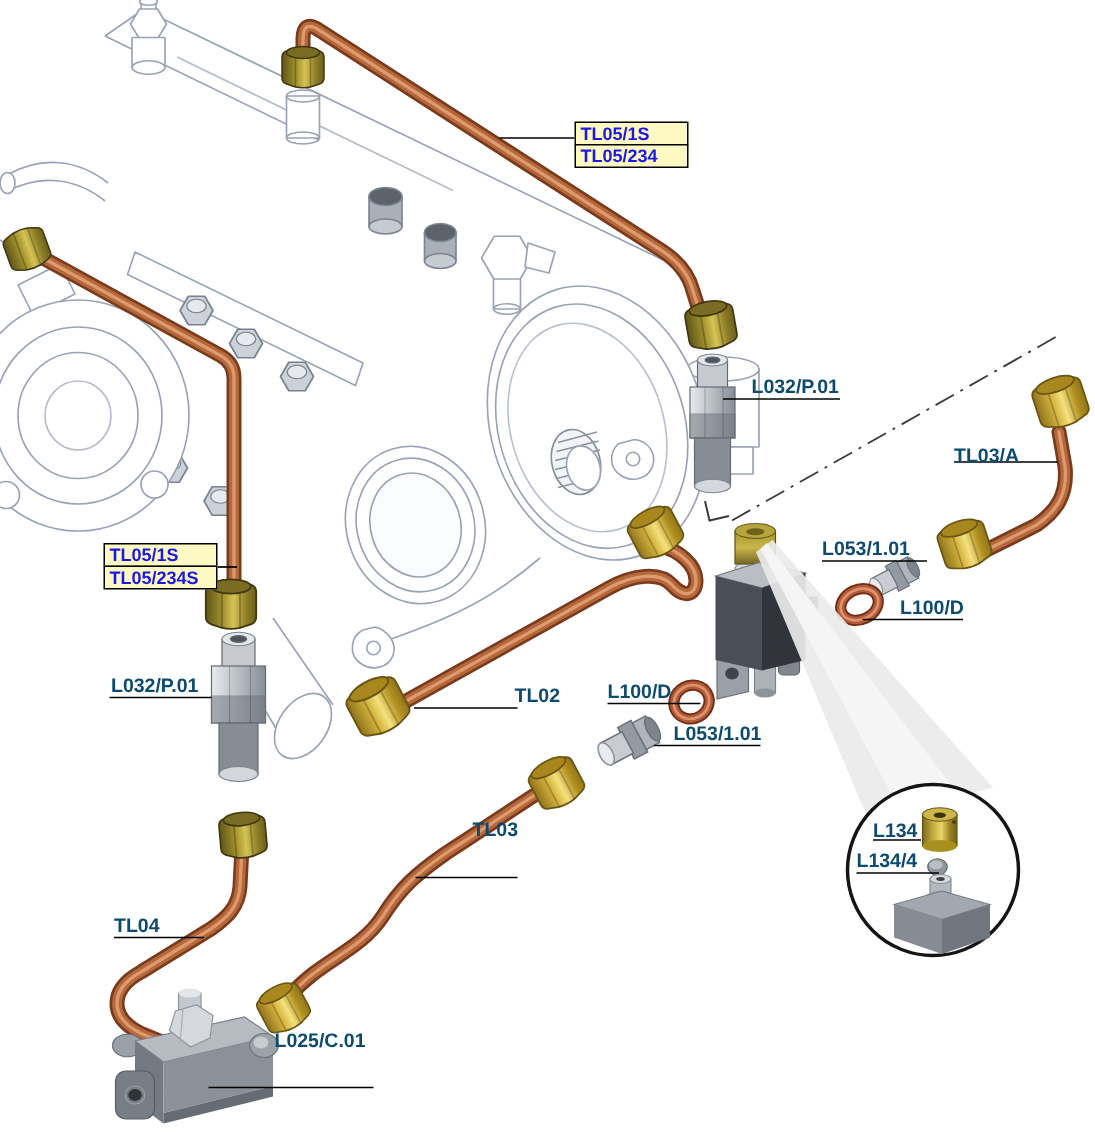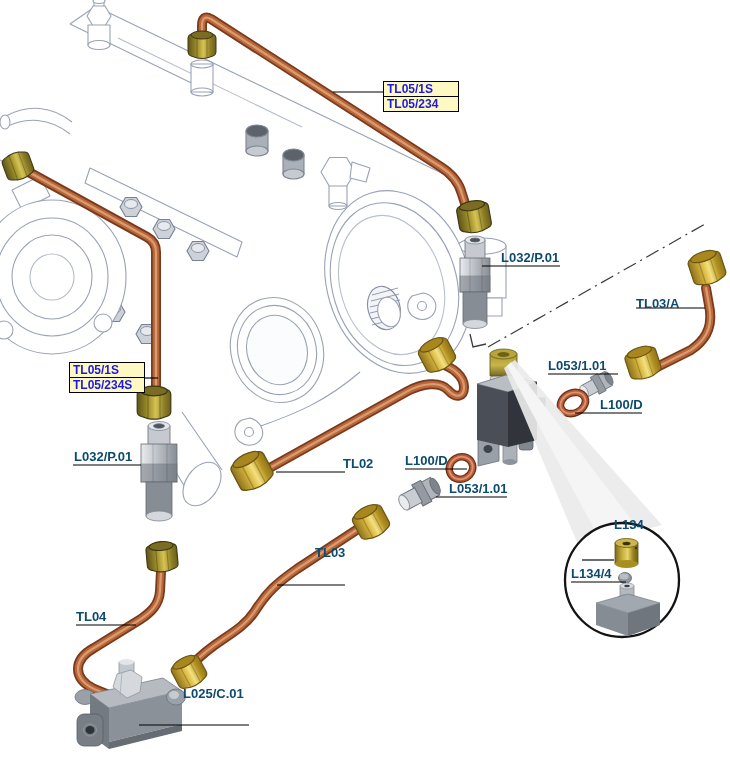--- a/index.html
+++ b/index.html
@@ -398,15 +398,15 @@
 <div class="lbl" style="left:501px;top:251px;">L032/P.01</div>
 <div class="lbl" style="left:636px;top:297px;">TL03/A</div>
 <div class="lbl" style="left:548px;top:359px;">L053/1.01</div>
 <div class="lbl" style="left:600px;top:398px;">L100/D</div>
 <div class="lbl" style="left:405px;top:454px;">L100/D</div>
 <div class="lbl" style="left:449px;top:482px;">L053/1.01</div>
 <div class="lbl" style="left:315px;top:457px;margin-left:28px;">TL02</div>
 <div class="lbl" style="left:315px;top:546px;">TL03</div>
 <div class="lbl" style="left:76px;top:610px;text-align:right;">TL04</div>
 <div class="lbl" style="left:183px;top:687px;">L025/C.01</div>
-<div class="lbl" style="left:582px;top:518px;margin-left:32px;">L134</div>
+<div class="lbl" style="left:582px;top:547px;">L134</div>
 <div class="lbl" style="left:571px;top:567px;text-align:right;">L134/4</div>
 </div>
 
 </body></html>

